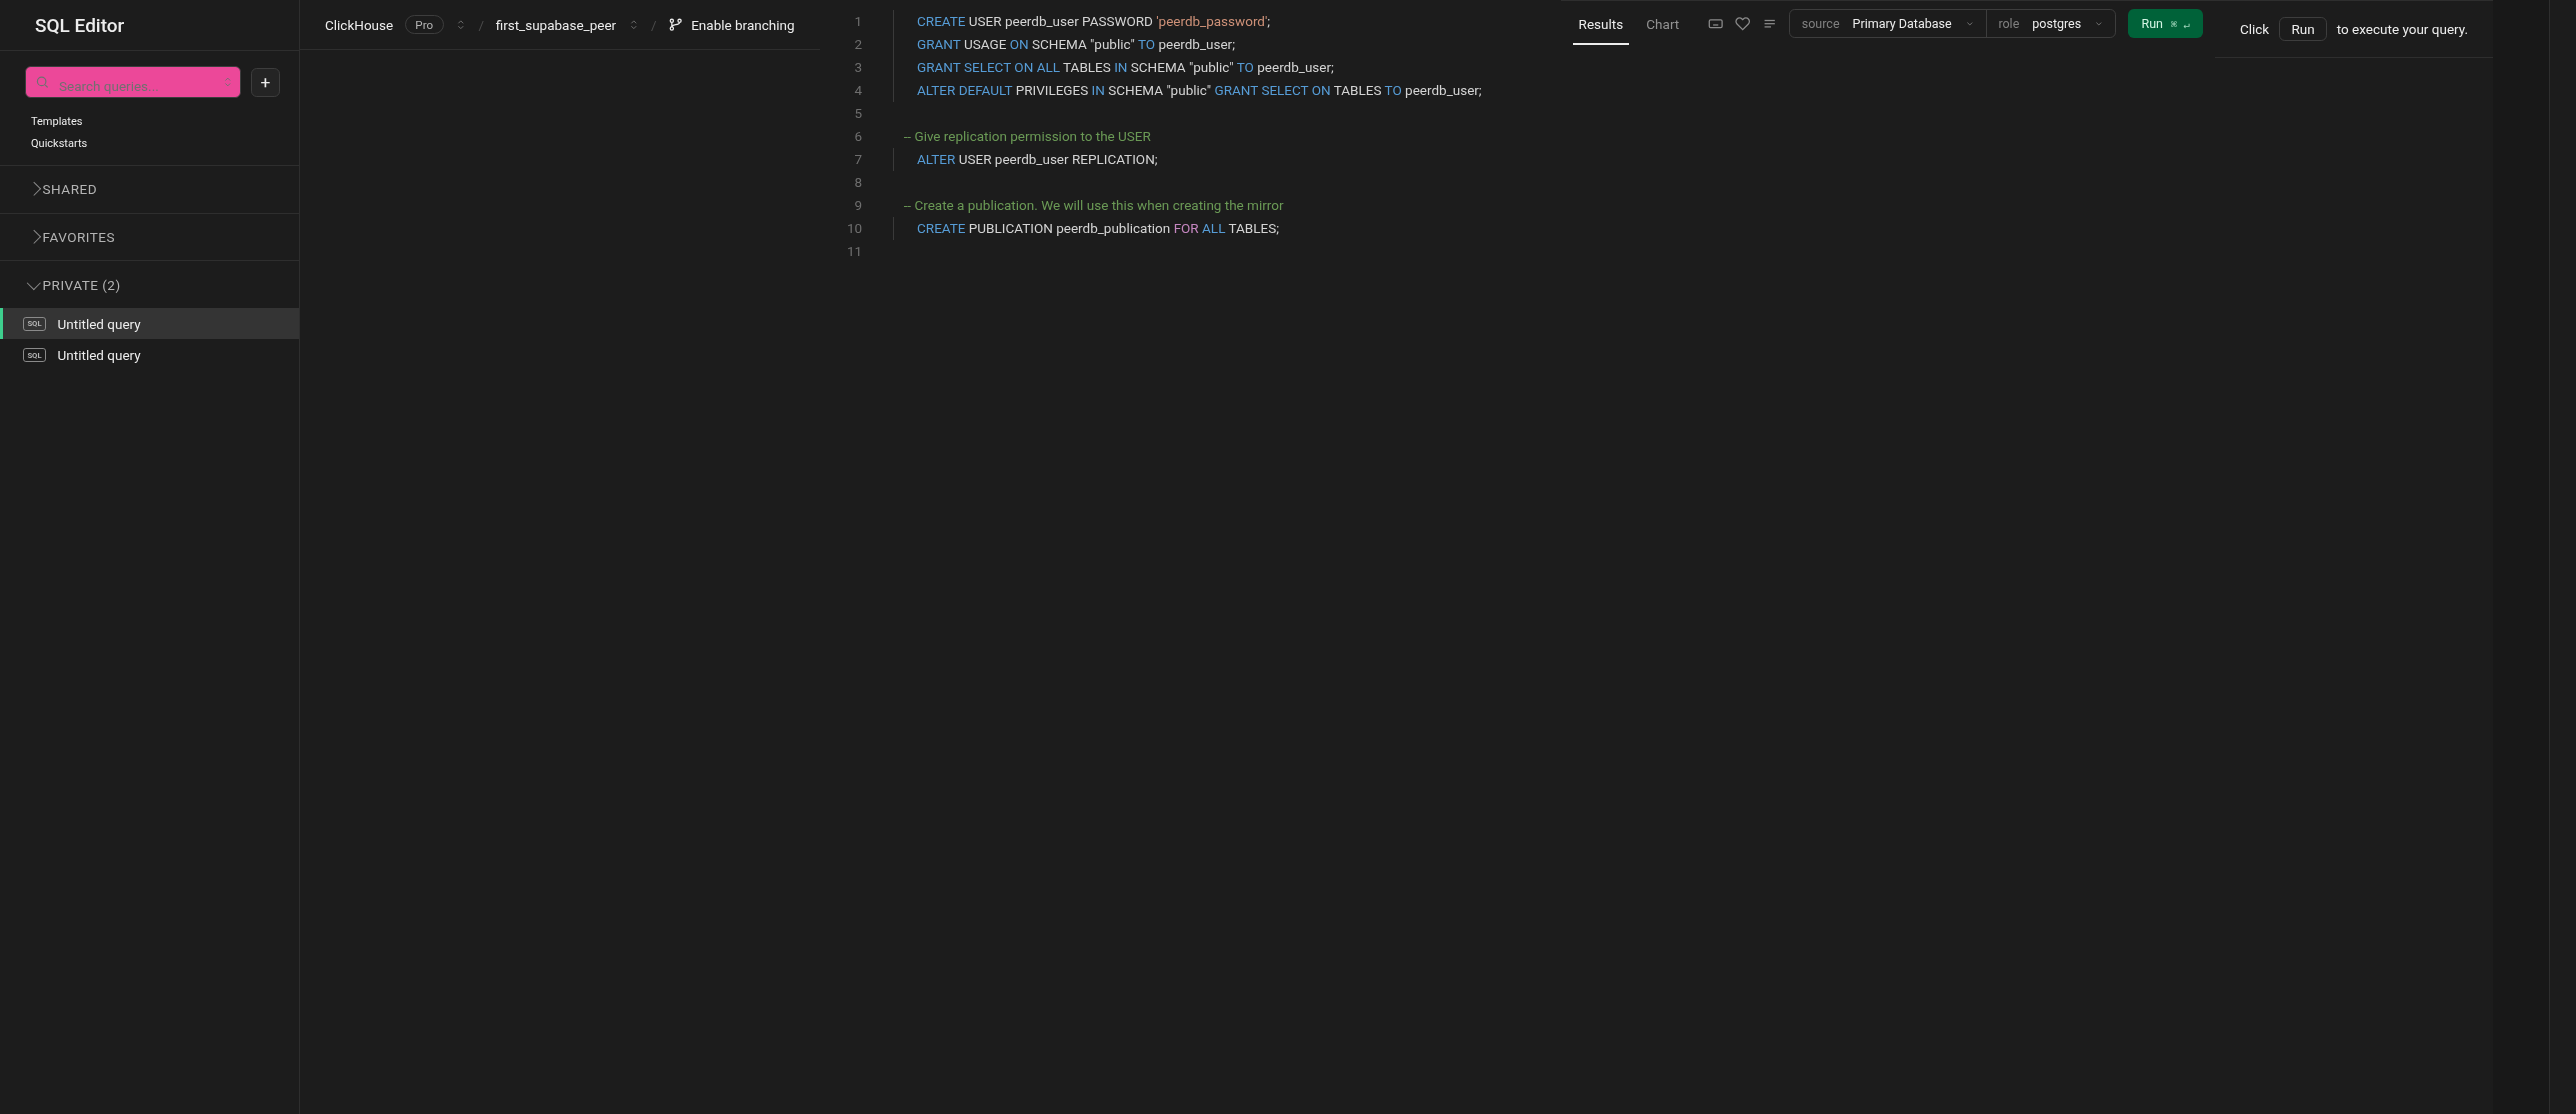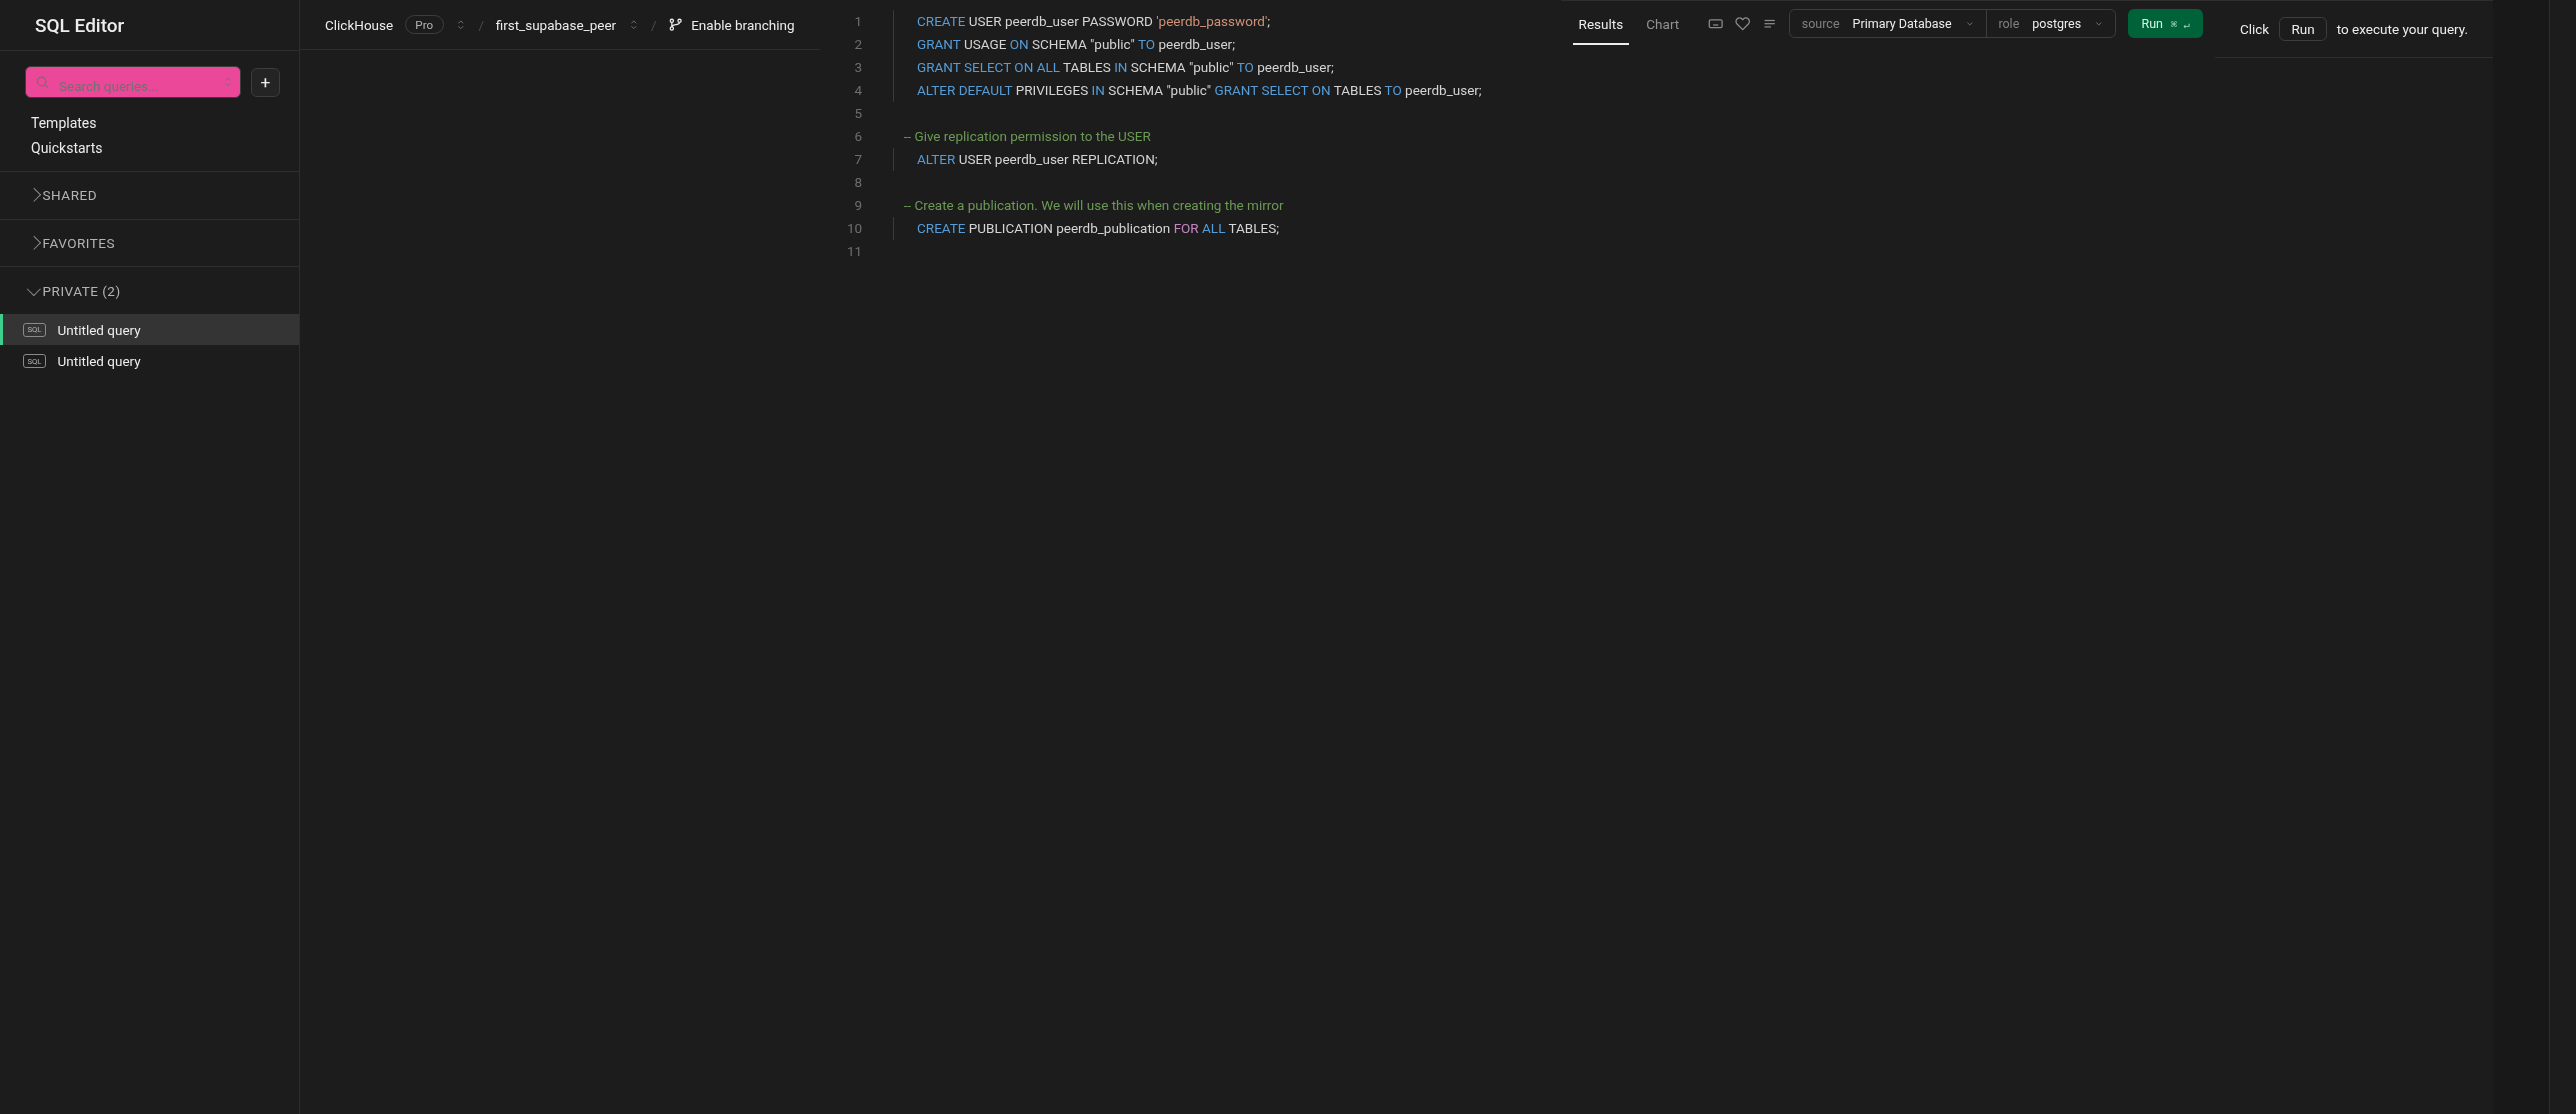--- a/index.html
+++ b/index.html
@@ -11,30 +11,30 @@
   .rightstrip { width:27px; border-left:1px solid #2e2e2e; background:#1c1c1c; }
   
   .sb-title { font-size:19px; font-weight:500; padding:13.5px 19px 13.5px 35px; border-bottom:1px solid #2e2e2e; color:#ededed; }
   .sb-search-row { display:flex; gap:9.6px; padding:15.4px 19px 11.6px 25px; align-items:center; }
   .search-box { position:relative; flex:1; }
   .search-box input { width:100%; height:32px; background:#ec4899; border:1px solid #3d3d3d; border-radius:5.8px; padding:7px 29px 0 33px; color:#ededed; font-size:13.5px; }
   .search-box input::placeholder { color:#707070; }
   .search-box .icon-search { position:absolute; left:9.6px; top:50%; transform:translateY(-50%); width:14.5px; height:14.5px; color:#707070; }
   .search-box .icon-sort { position:absolute; right:7.7px; top:50%; transform:translateY(-50%); width:11.6px; height:11.6px; color:#707070; }
   .add-btn { width:29px; height:29px; border-radius:5.8px; border:1px solid #3d3d3d; background:#242424; display:flex; align-items:center; justify-content:center; color:#ededed; cursor:pointer; font-size:17.4px; line-height:1; }
-  .sb-link { display:block; padding:4.8px 19px 4.8px 31px; font-size:14px; color:#ededed; cursor:pointer; }
+  .sb-link { display:block; padding:4.8px 19px 4.8px 31px; font-size:11px; color:#ededed; cursor:pointer; }
   .sb-divider { height:1px; background:#2e2e2e; margin:9.6px 0 0 0; }
   .sb-section { display:flex; align-items:center; gap:4px; padding:15.4px 19px 15.4px 29px; font-size:13.5px; letter-spacing:0.5px; color:#b4b4b4; cursor:pointer; border-bottom:1px solid #2e2e2e; }
   .sb-section:last-of-type { border-bottom:none; }
   .chev { display:inline-block; width:9.6px; height:9.6px; border-right:1.9px solid #8a8a8a; border-bottom:1.9px solid #8a8a8a; transform:rotate(-45deg); }
   .chev.down { transform:rotate(45deg); margin-top:-3.9px; }
   .sb-item { display:flex; align-items:center; gap:11.6px; padding:7.7px 19px 7.7px 23px; font-size:13.5px; color:#ededed; cursor:pointer; }
   .sb-item.active { background:#343434; position:relative; }
   .sb-item.active::before { content:""; position:absolute; left:0; top:0; bottom:0; width:2.9px; background:#3ecf8e; }
-  .sql-badge { display:inline-flex; align-items:center; justify-content:center; width:23px; height:13.5px; border:1px solid #8a8a8a; border-radius:2.9px; font-size:7.7px; font-weight:400; color:#b4b4b4; text-transform:uppercase; }
+  .sql-badge { display:inline-flex; align-items:center; justify-content:center; width:23px; height:13.5px; border:1px solid #8a8a8a; border-radius:2.9px; font-size:7.7px; font-weight:700; color:#b4b4b4; text-transform:uppercase; }
   
   .topbar { height:50px; border-bottom:1px solid #2e2e2e; display:flex; align-items:center; padding:0 25px; gap:11.6px; font-size:13.5px; color:#929292; }
   .tb-text { color:#ededed; }
   .pro-badge { border:1px solid #3d3d3d; border-radius:11.6px; padding:1.9px 9.6px; font-size:11.6px; color:#b4b4b4; }
   .sort-ico { width:11.6px; height:13.5px; display:inline-block; color:#707070; }
   .slash { color:#4a4a4a; }
   .branch { display:flex; align-items:center; gap:7.7px; color:#ededed; cursor:pointer; }
   
   .editor-wrap { flex:1; display:flex; overflow:auto; background:#1c1c1c; }
   .gutter { width:60px; padding:9.6px 17.4px 9.6px 0; text-align:right; font-family: "SF Mono", Menlo, Consolas, monospace; font-size:13.5px; color:#6e6e6e; line-height:23px; user-select:none; }

